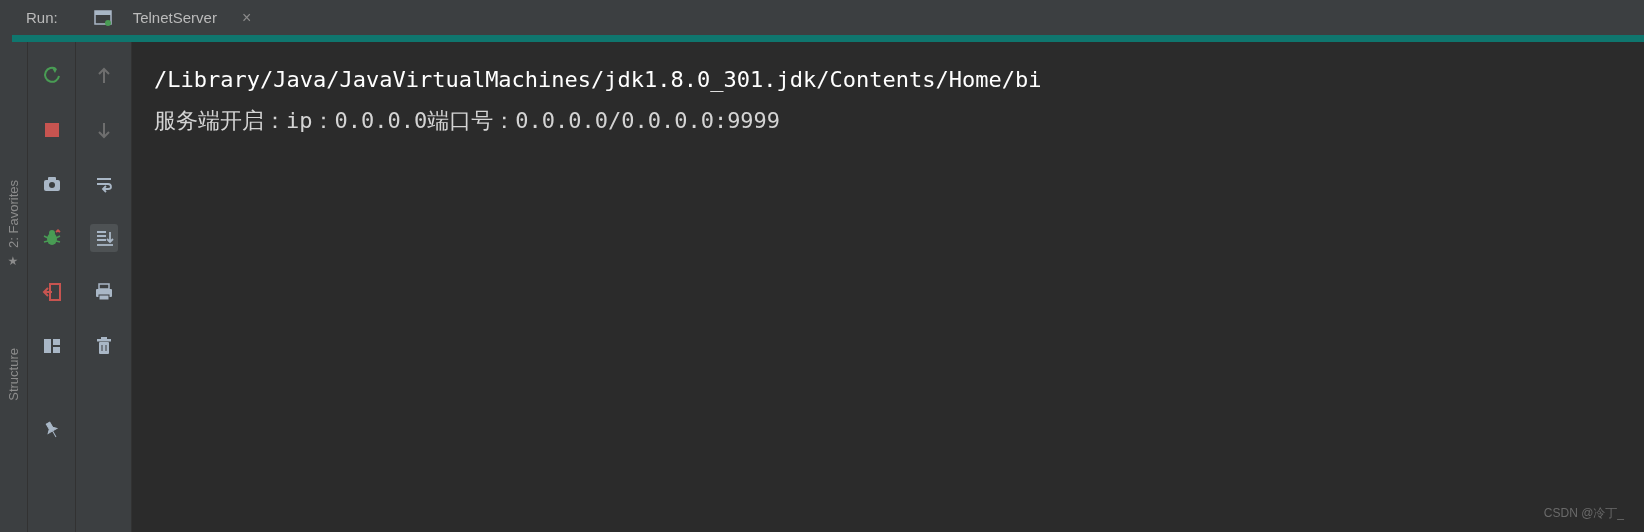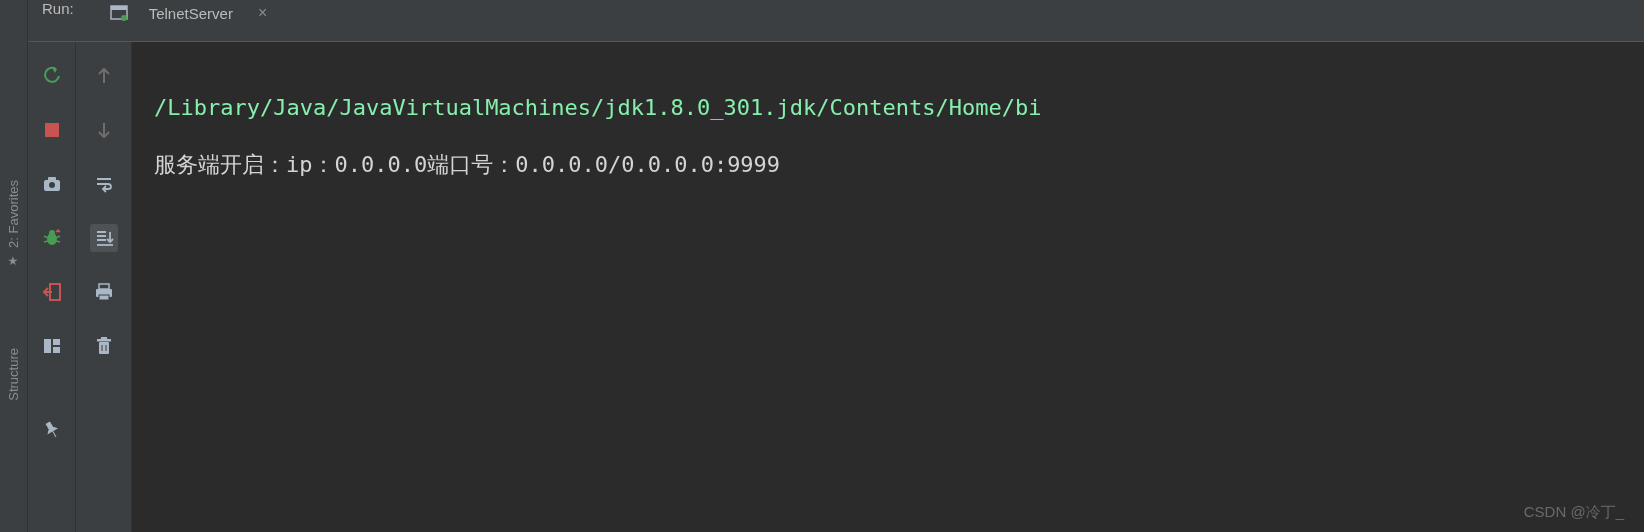--- a/index.html
+++ b/index.html
@@ -40,28 +40,28 @@
       align-items: center;
       gap: 6px;
     }
     .star-icon-small {
       display: inline-block;
       transform: rotate(180deg);
       font-size: 12px;
     }
     .header-bar {
       position: absolute;
-      left: 28px;
+      left: 12px;
       top: 0;
       right: 0;
       height: 42px;
       background: #3c3f41;
-      border-bottom: 1px solid #0f766e;
-      display: flex;
-      align-items: flex-start;
+      border-bottom: 7px solid #0f766e;
+      display: flex;
+      align-items: center;
       padding-left: 14px;
     }
     .run-label {
       font-size: 15px;
       color: #bbbbbb;
     }
     .tab {
       display: flex;
       align-items: center;
       margin-left: 28px;
@@ -139,34 +139,32 @@
       right: 0;
       bottom: 0;
       background: #2b2b2b;
       padding: 18px 22px;
       font-family: "Menlo", "Consolas", monospace;
       font-size: 22px;
       line-height: 1.85;
       overflow: hidden;
     }
     .console-line-cmd {
-      color: #86efac;
+      color: #ffffff;
       white-space: nowrap;
-      margin-top: 28px;
     }
     .console-line {
       color: #d4d4d4;
       white-space: nowrap;
-      margin-top: 16px;
     }
     .watermark {
       position: absolute;
       right: 20px;
       bottom: 10px;
-      font-size: 15px;
+      font-size: 12px;
       color: #6a6a6a;
       font-family: sans-serif;
     }
     .pin-spacer {
       margin-top: 30px;
     }
   </style>
 </head>
 <body>
 

